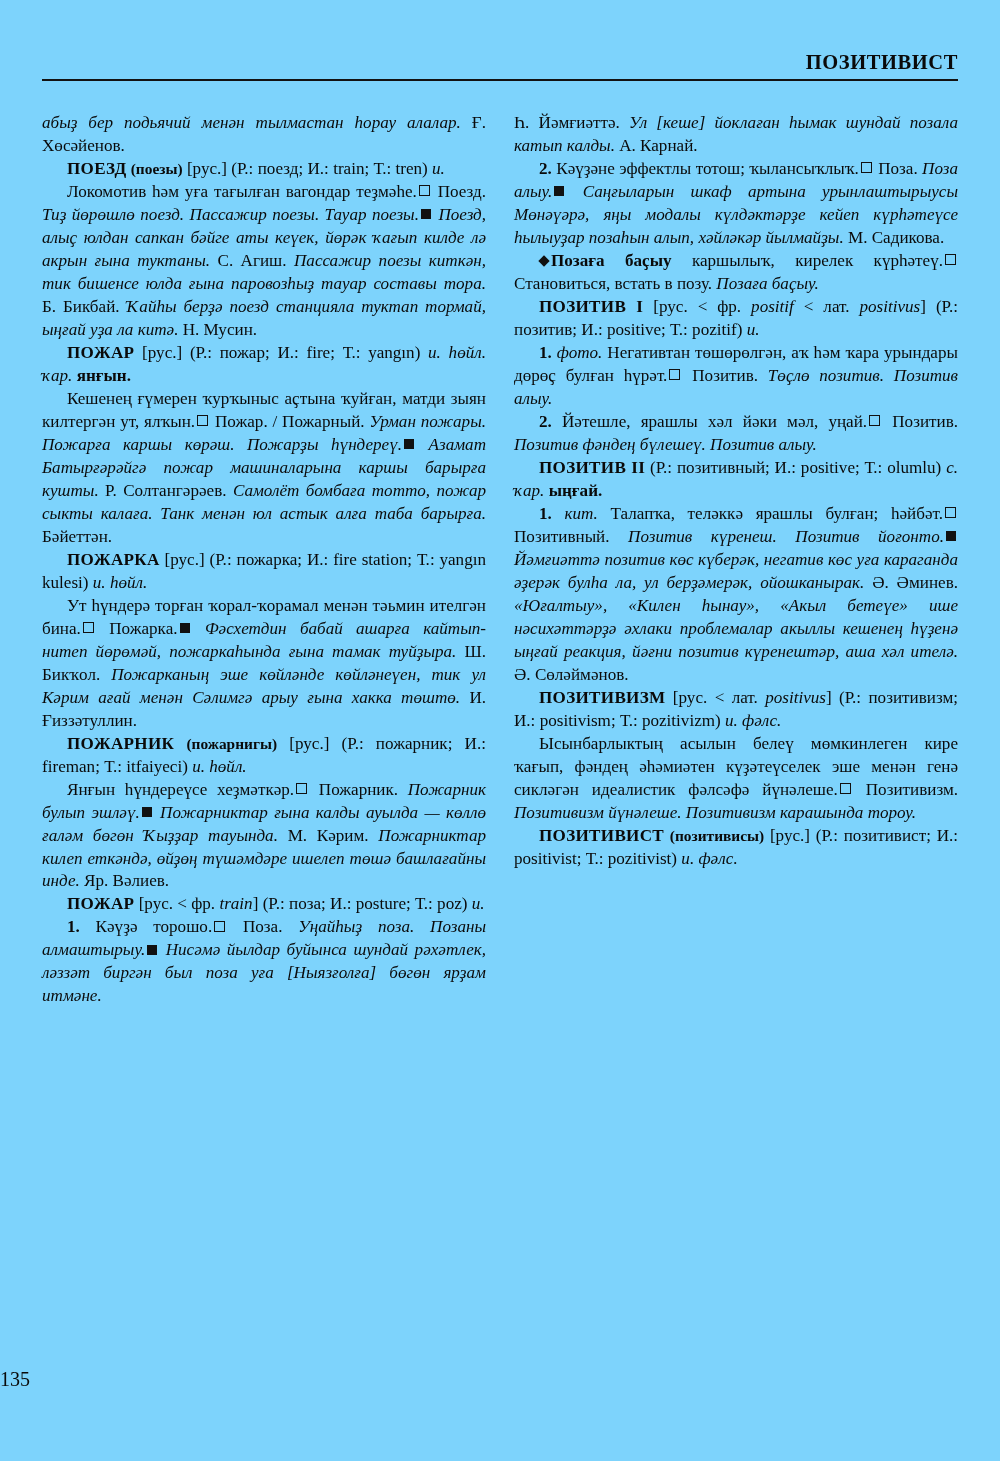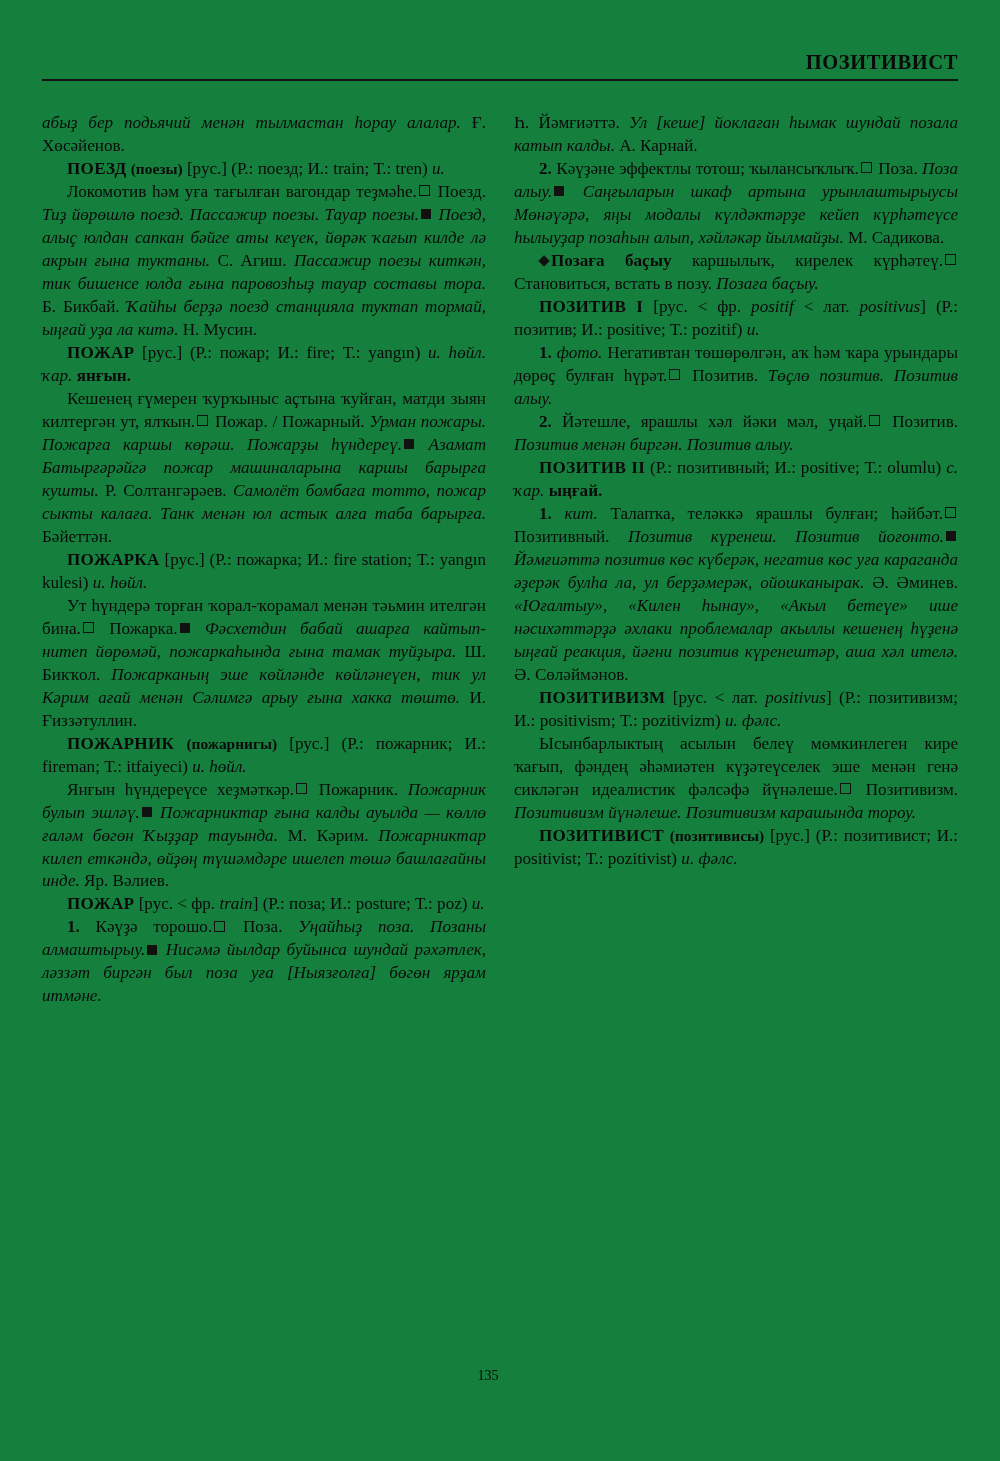--- a/index.html
+++ b/index.html
@@ -10,21 +10,21 @@
   }
   body {
     font-family: "Liberation Serif", "DejaVu Serif", serif;
     color: #0a0a0a;
   }
   .page {
     position: relative;
     width: 1000px;
     height: 1461px;
     margin: 0 auto;
-    background: #15803d;
+    background: #7dd3fc;
     box-sizing: border-box;
     overflow: hidden;
   }
 
   
   .header-zone {
     position: absolute;
     left: 42px;
     top: 52px;
     width: 916px;
@@ -108,22 +108,22 @@
     transform: rotate(45deg);
     margin: 0 3px 0 1px;
   }
 
   
   .folio {
     position: absolute;
     left: 0;
     top: 1368px;
     width: 976px;
-    text-align: center;
-    font-size: 14px;
+    text-align: left;
+    font-size: 20px;
   }
 </style>
 </head>
 <body>
 
 <div class="page">
 
   <div class="header-zone">
     <div class="running-head">ПОЗИТИВИСТ</div>
     <div class="header-rule"></div>
@@ -155,21 +155,21 @@
     <div class="col">
 
       <p class="flush"><span class="rom">Һ. Йәмғиәттә.</span><span class="it"> Ул [кеше] йоклаған һымак шундай позала катып калды.</span><span class="rom"> А. Карнай.</span></p>
 
       <p class="indent"><span class="bd">2.</span><span> Кәүҙәне эффектлы тотош; ҡылансыҡлыҡ.</span><span class="sq-open"></span><span> Поза.</span><span class="it"> Поза алыу.</span><span class="sq-fill"></span><span class="it"> Саңғыларын шкаф артына урынлаштырыусы Мөнәүәрә, яңы модалы күлдәктәрҙе кейеп күрһәтеүсе һылыуҙар позаһын алып, хәйләкәр йылмайҙы.</span><span class="rom"> М. Садикова.</span></p>
 
       <p class="indent"><span class="diamond"></span><span class="bd">Позаға баҫыу</span><span> каршылыҡ, кирелек күрһәтеү.</span><span class="sq-open"></span><span> Становиться, встать в позу.</span><span class="it"> Позаға баҫыу.</span></p>
 
       <p class="indent"><span class="hw">ПОЗИТИВ I</span> <span class="rom">[рус. &lt; фр. <span class="lat">positif</span> &lt; лат. <span class="lat">positivus</span>]</span> <span class="rom">(Р.: позитив; И.: positive; Т.: pozitif)</span><span class="it"> и.</span></p>
       <p class="indent"><span class="bd">1.</span><span class="it"> фото.</span><span> Негативтан төшөрөлгән, аҡ һәм ҡара урындары дөрөҫ булған һүрәт.</span><span class="sq-open"></span><span> Позитив.</span><span class="it"> Төҫлө позитив. Позитив алыу.</span></p>
-      <p class="indent"><span class="bd">2.</span><span> Йәтешле, ярашлы хәл йәки мәл, уңай.</span><span class="sq-open"></span><span> Позитив.</span><span class="it"> Позитив менән биргән. Позитив алыу.</span></p>
+      <p class="indent"><span class="bd">2.</span><span> Йәтешле, ярашлы хәл йәки мәл, уңай.</span><span class="sq-open"></span><span> Позитив.</span><span class="it"> Позитив фәндең бүлешеү. Позитив алыу.</span></p>
 
       <p class="indent"><span class="hw">ПОЗИТИВ II</span> <span class="rom">(Р.: позитивный; И.: positive; Т.: olumlu)</span><span class="it"> с. ҡар. </span><span class="bd">ыңғай.</span></p>
       <p class="indent"><span class="bd">1.</span><span class="it"> кит.</span><span> Талапҡа, теләккә ярашлы булған; һәйбәт.</span><span class="sq-open"></span><span> Позитивный.</span><span class="it"> Позитив күренеш. Позитив йоғонто.</span><span class="sq-fill"></span><span class="it"> Йәмғиәттә позитив көс күберәк, негатив көс уға караганда әҙерәк булһа ла, ул берҙәмерәк, ойошканырак.</span><span class="rom"> Ә. Әминев.</span><span class="it"> «Юғалтыу», «Килен һынау», «Акыл бетеүе» ише нәсихәттәрҙә әхлаки проблемалар акыллы кешенең һүҙенә ыңғай реакция, йәғни позитив күренештәр, аша хәл ителә.</span><span class="rom"> Ә. Сөләймәнов.</span></p>
 
       <p class="indent"><span class="hw">ПОЗИТИВИЗМ</span> <span class="rom">[рус. &lt; лат. <span class="lat">positivus</span>]</span> <span class="rom">(Р.: позитивизм; И.: positivism; Т.: pozitivizm)</span><span class="it"> и. фәлс.</span></p>
       <p class="indent"><span>Ысынбарлыктың асылын белеү мөмкинлеген кире ҡағып, фәндең әһәмиәтен күҙәтеүселек эше менән генә сикләгән идеалистик фәлсәфә йүнәлеше.</span><span class="sq-open"></span><span> Позитивизм.</span><span class="it"> Позитивизм йүнәлеше. Позитивизм карашында тороу.</span></p>
 
       <p class="indent"><span class="hw">ПОЗИТИВИСТ</span> <span class="hw-form">(позитивисы)</span> <span class="rom">[рус.]</span> <span class="rom">(Р.: позитивист; И.: positivist; Т.: pozitivist)</span><span class="it"> и. фәлс.</span></p>
 
     </div>

